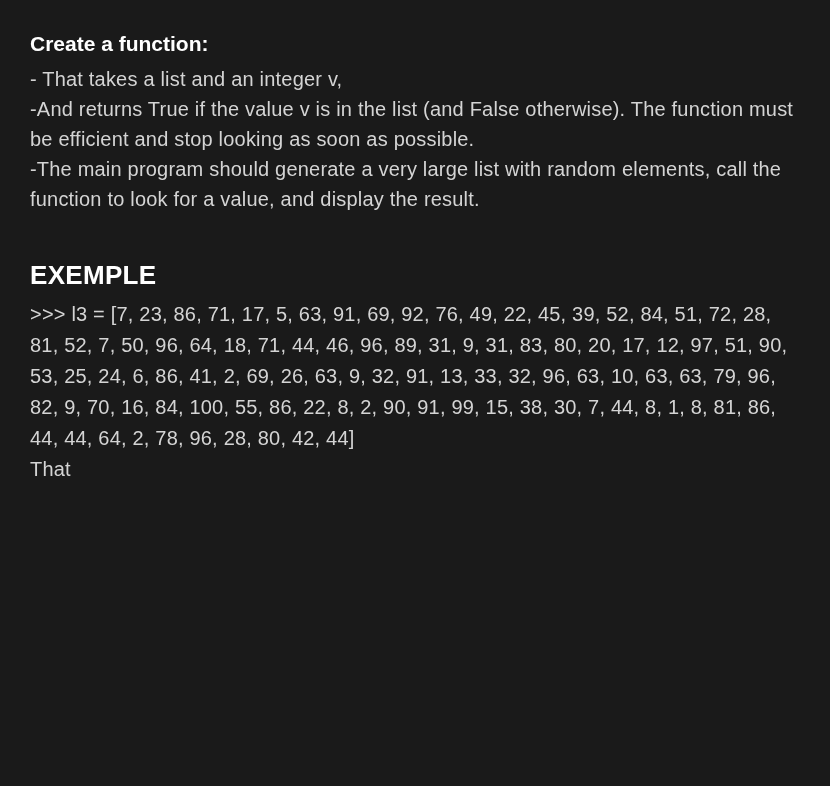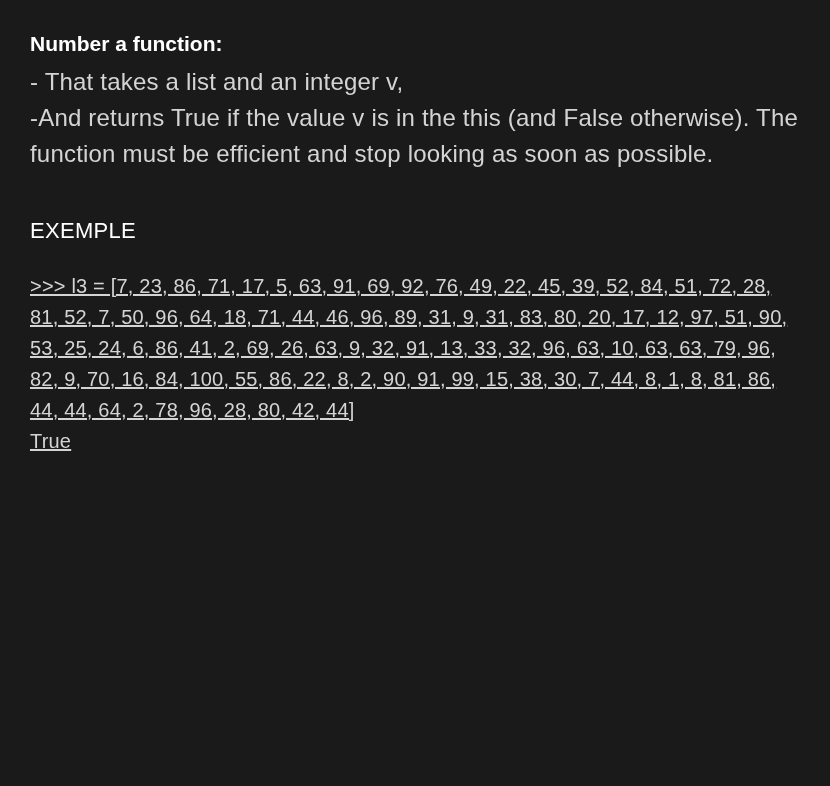--- a/index.html
+++ b/index.html
@@ -18,47 +18,47 @@
       font-size: 20px;
     }
     .heading {
       font-weight: 700;
       color: #ffffff;
       font-size: 21px;
       margin-bottom: 4px;
     }
     .body-text {
       color: #d4d4d4;
-      font-size: 24px;
+      font-size: 20px;
       letter-spacing: 0.2px;
     }
     .section-heading {
-      font-weight: 400;
+      font-weight: 700;
       color: #ffffff;
-      font-size: 22px;
+      font-size: 26px;
       margin-top: 42px;
-      margin-bottom: 24px;
+      margin-bottom: 4px;
       letter-spacing: 0.3px;
     }
     .code-block {
       color: #d4d4d4;
       font-size: 20px;
       font-family: -apple-system, BlinkMacSystemFont, "Segoe UI", Helvetica, Arial, sans-serif;
       letter-spacing: 0.2px;
       line-height: 1.55;
-      text-decoration: underline;
     }
   </style>
 </head>
 <body>
 
 <div>
-  <div class="heading">Number a function:</div>
+  <div class="heading">Create a function:</div>
   <div class="body-text">- That takes a list and an integer v,</div>
-  <div class="body-text">-And returns True if the value v is in the this (and False otherwise). The function must be efficient and stop looking as soon as possible.</div>
+  <div class="body-text">-And returns True if the value v is in the list (and False otherwise). The function must be efficient and stop looking as soon as possible.</div>
+  <div class="body-text">-The main program should generate a very large list with random elements, call the function to look for a value, and display the result.</div>
 </div>
 
 <div class="section-heading">EXEMPLE</div>
 
 <div class="code-block">
   <div>&gt;&gt;&gt; l3 = [7, 23, 86, 71, 17, 5, 63, 91, 69, 92, 76, 49, 22, 45, 39, 52, 84, 51, 72, 28, 81, 52, 7, 50, 96, 64, 18, 71, 44, 46, 96, 89, 31, 9, 31, 83, 80, 20, 17, 12, 97, 51, 90, 53, 25, 24, 6, 86, 41, 2, 69, 26, 63, 9, 32, 91, 13, 33, 32, 96, 63, 10, 63, 63, 79, 96, 82, 9, 70, 16, 84, 100, 55, 86, 22, 8, 2, 90, 91, 99, 15, 38, 30, 7, 44, 8, 1, 8, 81, 86, 44, 44, 64, 2, 78, 96, 28, 80, 42, 44]</div>
-  <div>True</div>
+  <div>That</div>
 </div>
 
 </body></html>

